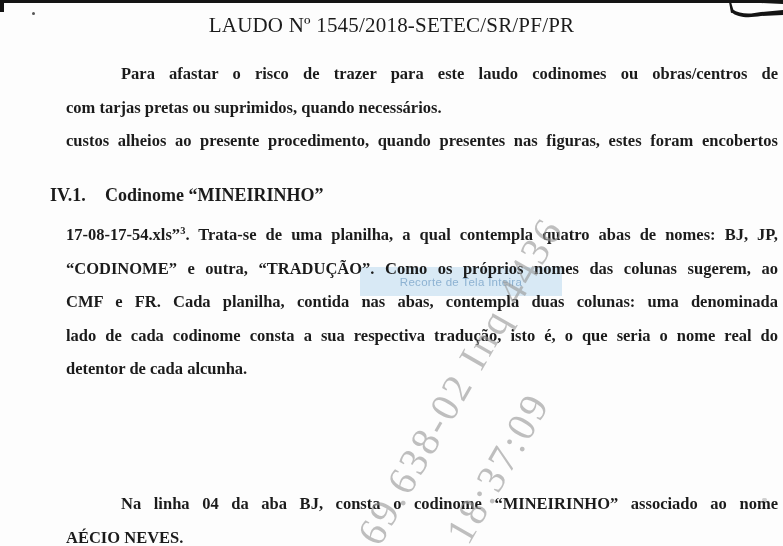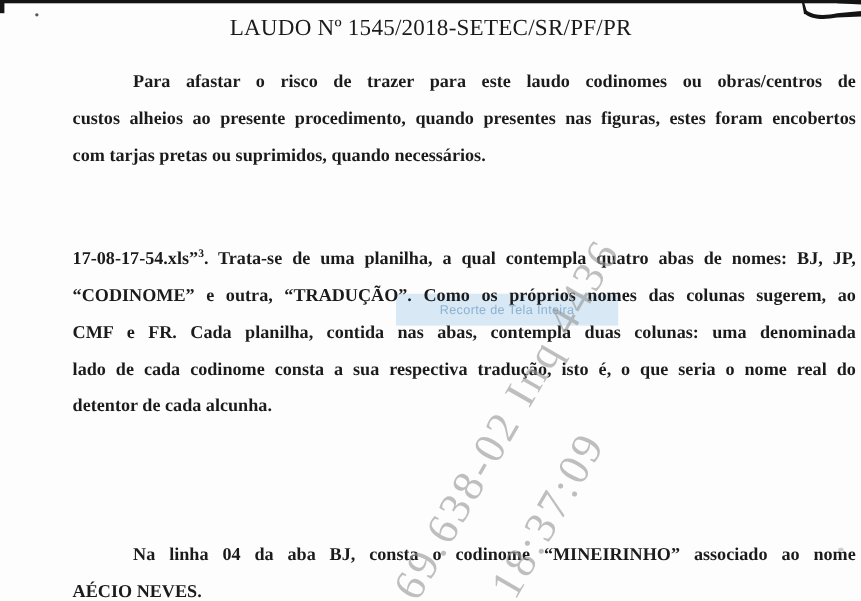--- a/index.html
+++ b/index.html
@@ -73,24 +73,27 @@
     <path d="M70 0 L 92 0 L 92 4 L 70 3 Z" fill="#141414"></path>
   </svg>
   <div class="left-mark"></div>
   <div class="stray-dot"></div>
   <div class="edge-speck"></div>
 
   <h1 class="doc-header">LAUDO Nº 1545/2018-SETEC/SR/PF/PR</h1>
 
   <div class="block" id="p-intro">
       <div class="line first"><span>Para afastar o risco de trazer para este laudo codinomes ou obras/centros de</span></div>
+      <div class="line last"><span>com tarjas pretas ou suprimidos, quando necessários.</span></div>
       <div class="line"><span>custos alheios ao presente procedimento, quando presentes nas figuras, estes foram encobertos</span></div>
-      <div class="line last"><span>com tarjas pretas ou suprimidos, quando necessários.</span></div>
     </div>
 
+  <h2 class="section-heading">
+    <span class="sec-num">IV.1.</span><span class="sec-title">Codinome “MINEIRINHO”</span>
+  </h2>
 
   <div class="block" id="p-file">
       <div class="line"><span>17-08-17-54.xls”</span><sup>3</sup><span>. Trata-se de uma planilha, a qual contempla quatro abas de nomes: BJ, JP,</span></div>
       <div class="line"><span>“CODINOME” e outra, “TRADUÇÃO”. Como os próprios nomes das colunas sugerem, ao</span></div>
       <div class="line"><span>CMF e FR. Cada planilha, contida nas abas, contempla duas colunas: uma denominada</span></div>
       <div class="line"><span>lado de cada codinome consta a sua respectiva tradução, isto é, o que seria o nome real do</span></div>
       <div class="line last"><span>detentor de cada alcunha.</span></div>
     </div>
 
 

